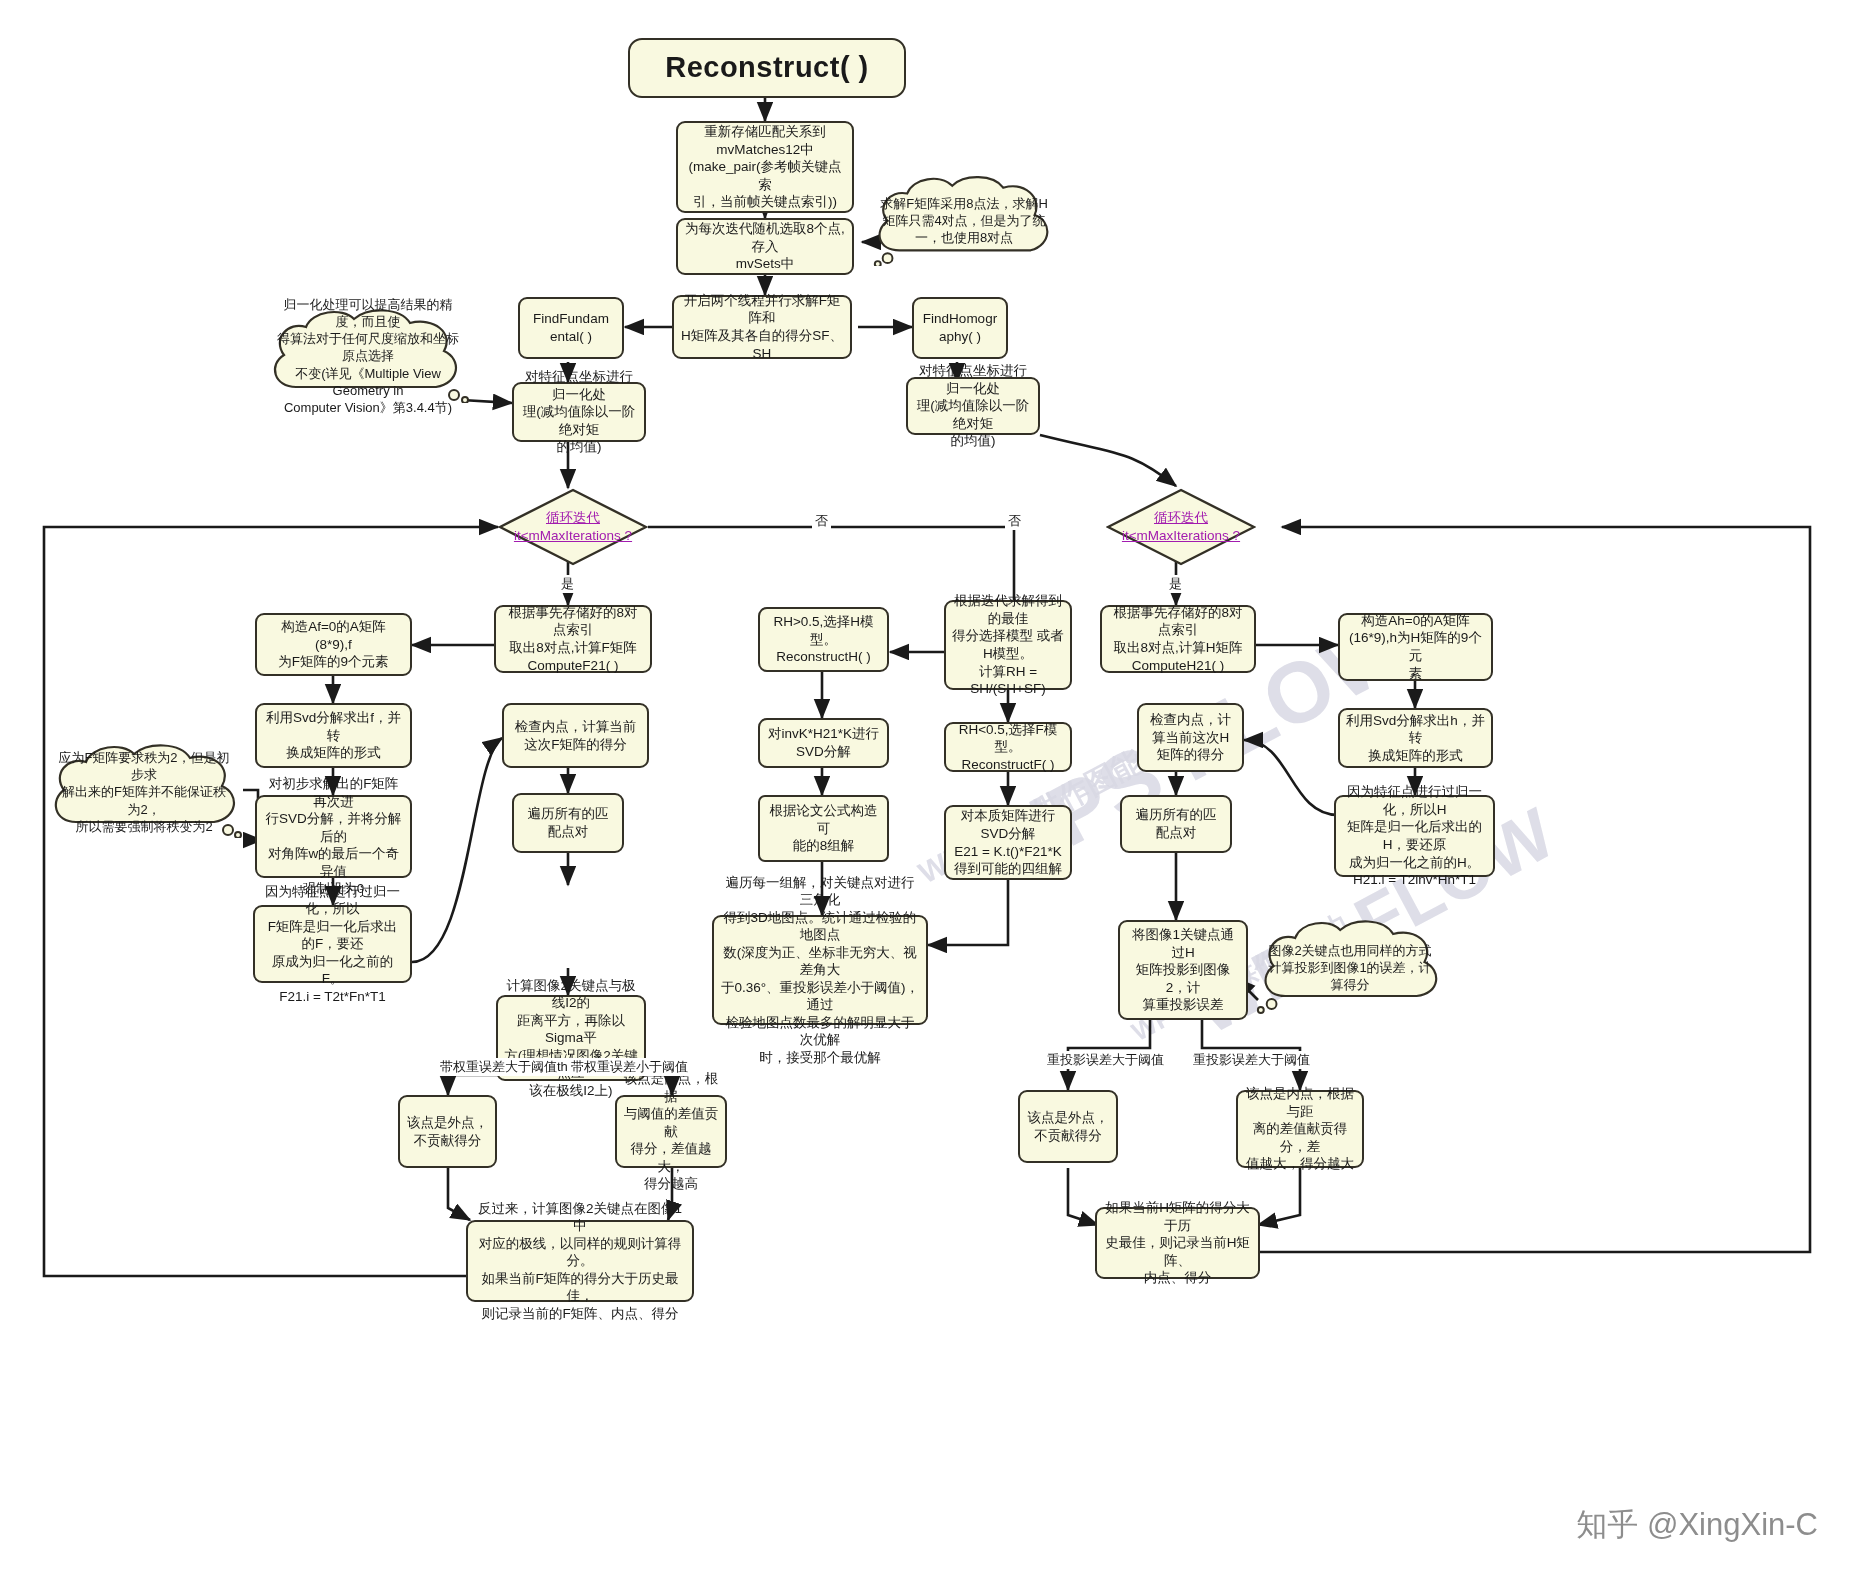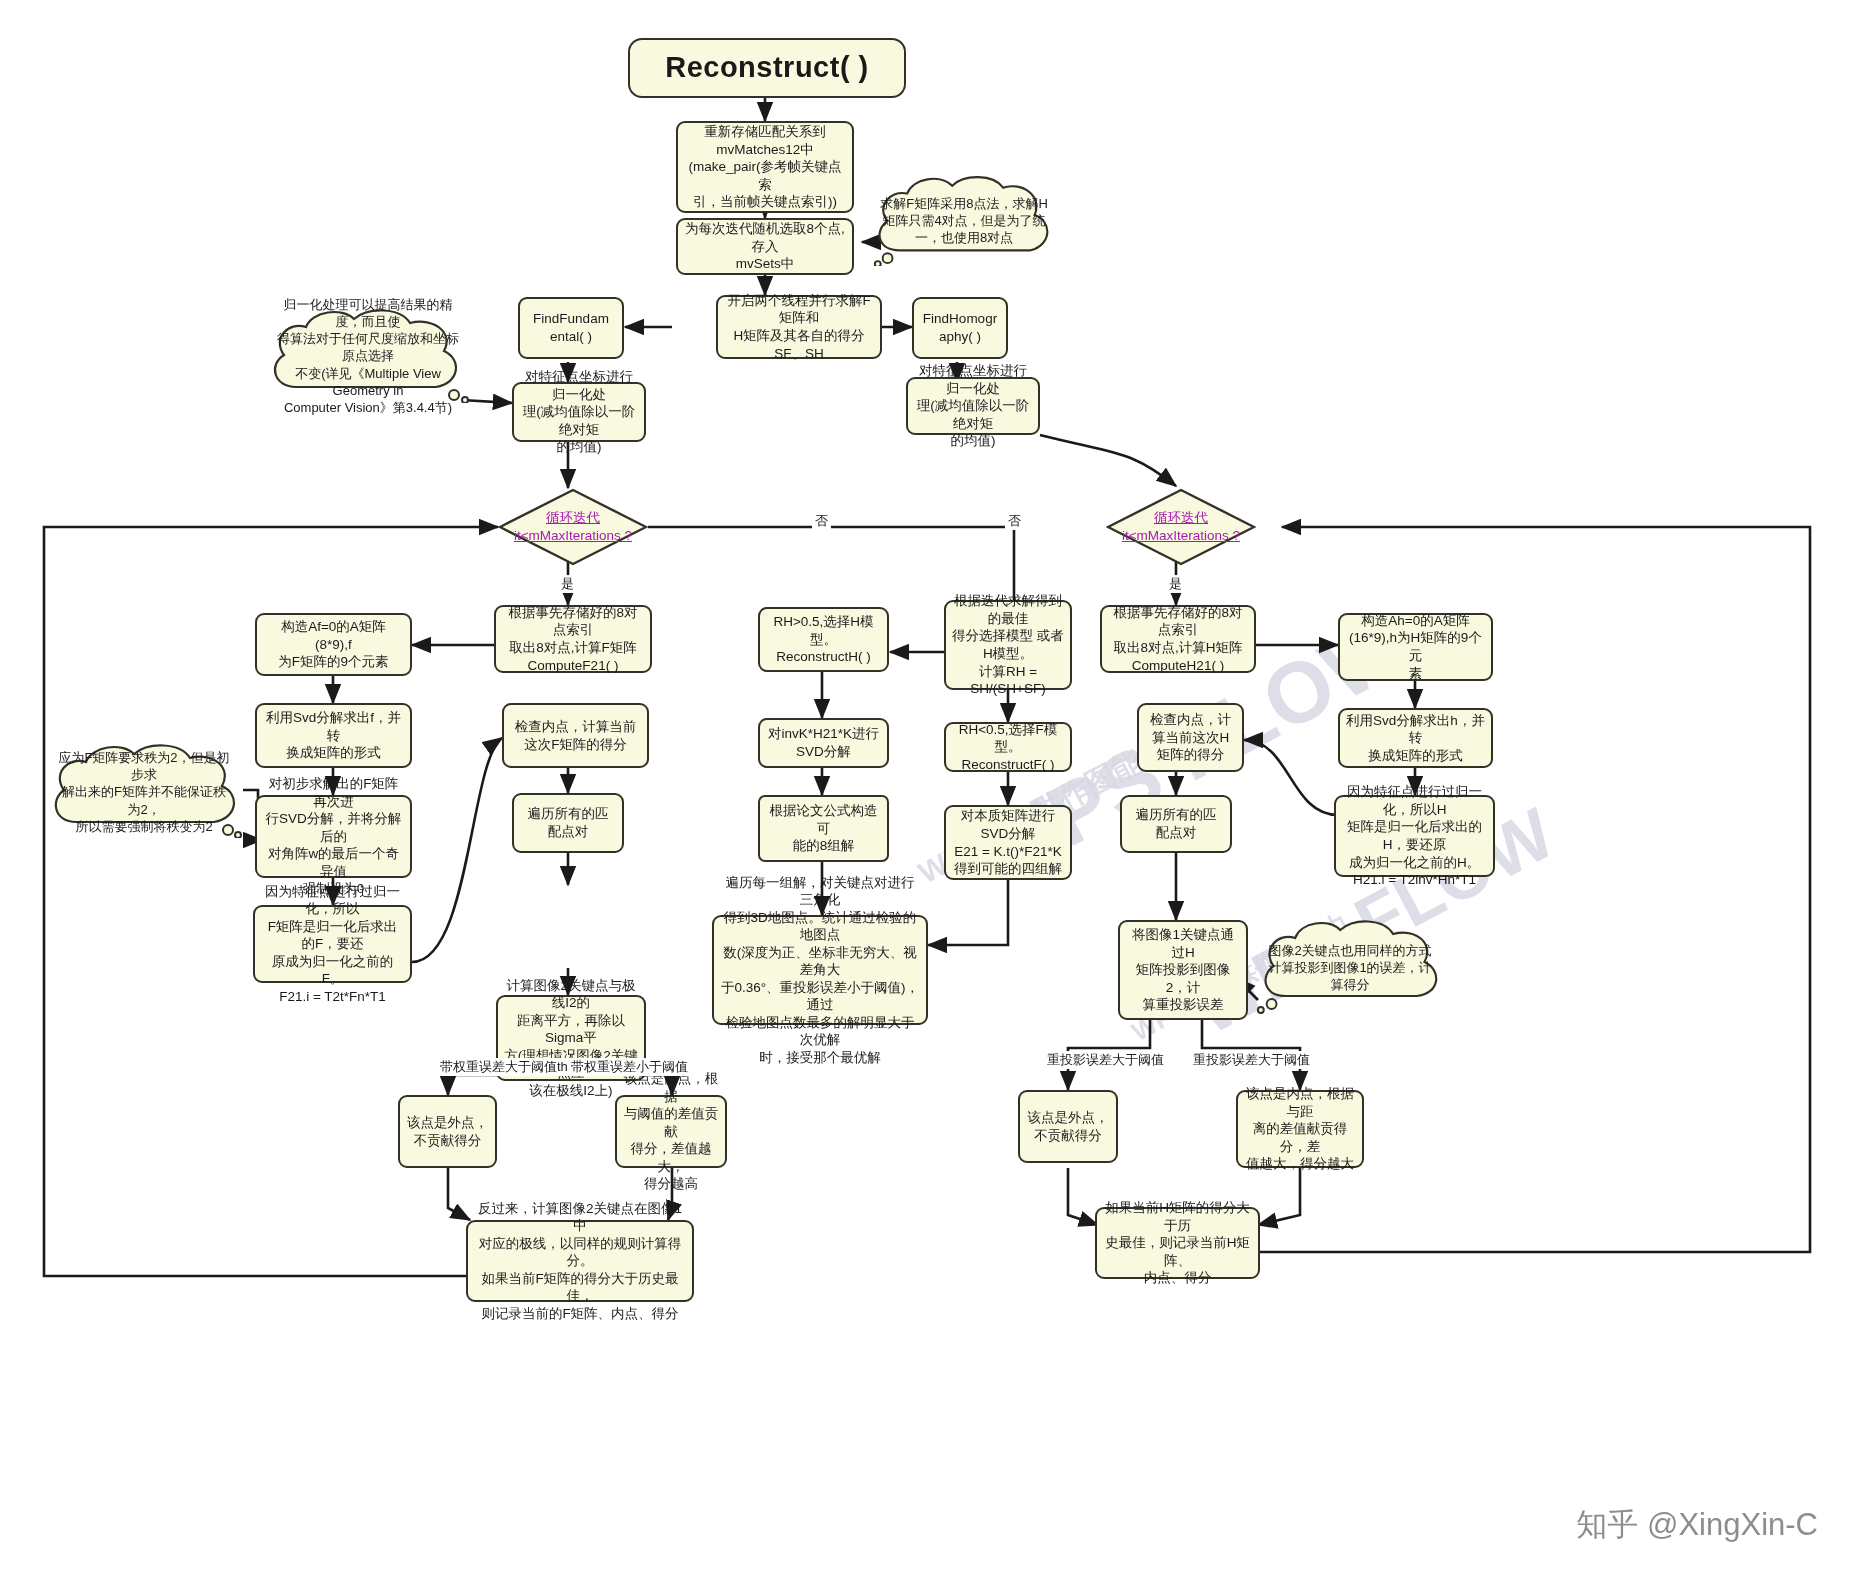--- a/index.html
+++ b/index.html
@@ -221,21 +221,21 @@
   <div class="node title" style="left:628px;top:38px;width:278px;height:60px;">Reconstruct( )</div>
 
   <div class="node" style="left:676px;top:121px;width:178px;height:92px;">重新存储匹配关系到
 mvMatches12中
 (make_pair(参考帧关键点索
 引，当前帧关键点索引))</div>
 
   <div class="node" style="left:676px;top:218px;width:178px;height:57px;">为每次迭代随机选取8个点,存入
 mvSets中</div>
 
-  <div class="node" style="left:672px;top:295px;width:166px;height:64px;margin-left:44px;">开启两个线程并行求解F矩阵和
+  <div class="node" style="left:672px;top:295px;width:180px;height:64px;">开启两个线程并行求解F矩阵和
 H矩阵及其各自的得分SF、SH</div>
 
   <div class="node" style="left:518px;top:297px;width:106px;height:62px;">FindFundam
 ental( )</div>
 
   <div class="node" style="left:912px;top:297px;width:96px;height:62px;">FindHomogr
 aphy( )</div>
 
   <div class="node" style="left:512px;top:382px;width:134px;height:60px;">对特征点坐标进行归一化处
 理(减均值除以一阶绝对矩

